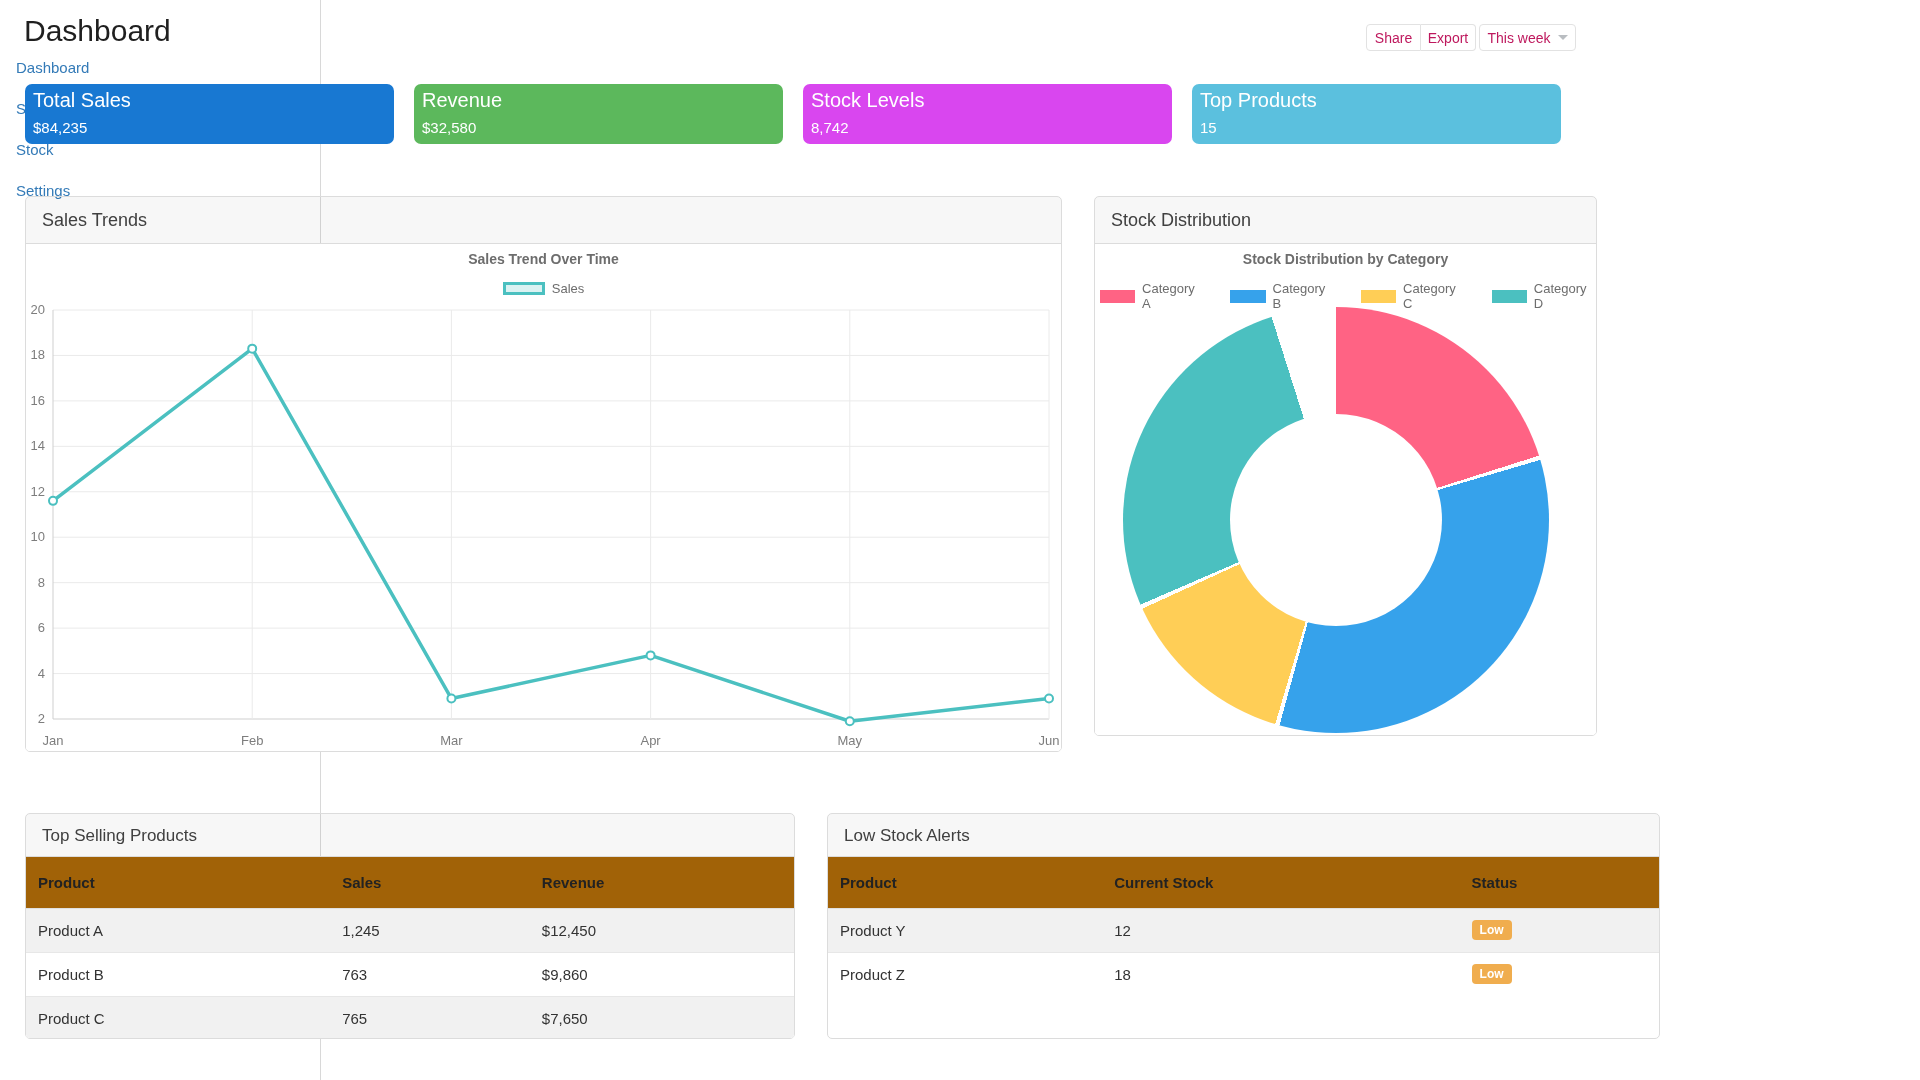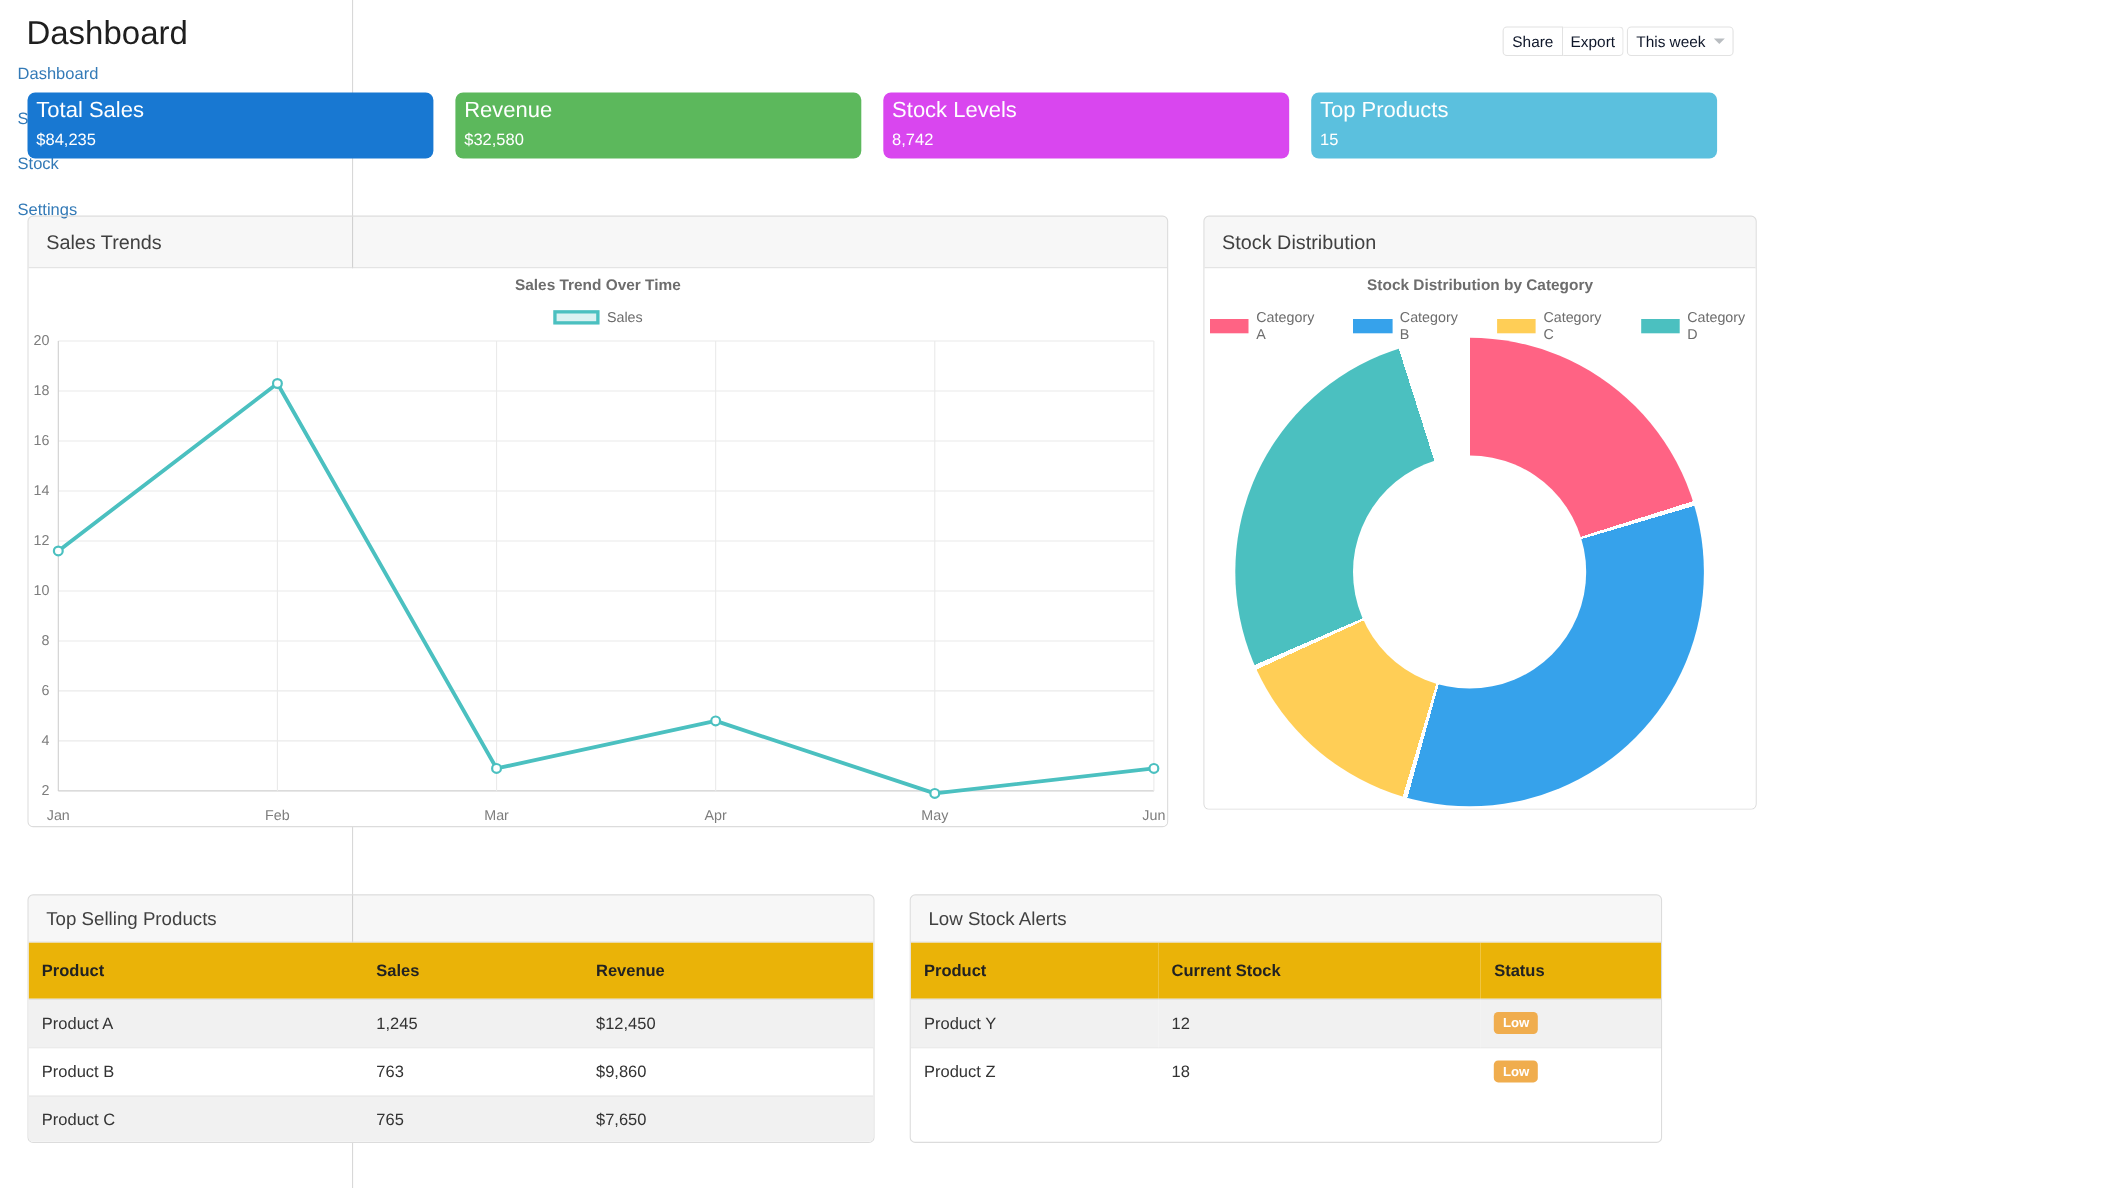--- a/index.html
+++ b/index.html
@@ -6,21 +6,21 @@
   html,body { width:1920px; height:1080px; background:#fff; font-family:"Liberation Sans", sans-serif; overflow:hidden; position:relative; }
 
   .vline { position:absolute; left:320px; top:0; width:1px; height:1080px; background:#d8d8d8; z-index:0; }
 
   h1.page-title { position:absolute; left:24px; top:14px; font-size:30px; font-weight:400; color:#1f1f1f; z-index:1; }
 
   nav.sidebar { position:absolute; left:16px; top:57px; z-index:1; display:flex; flex-direction:column; }
   nav.sidebar a { color:#337ab7; text-decoration:none; font-size:15px; line-height:21px; margin-bottom:20px; display:block; }
 
   .toolbar { position:absolute; left:1366px; top:24px; height:27px; display:flex; align-items:stretch; z-index:1; }
-  .btn { background:#fff; border:1px solid #e2e2e2; color:#0f172a; font-size:14px; font-family:"Liberation Sans", sans-serif; cursor:pointer; padding:0; height:27px; }
+  .btn { background:#fff; border:1px solid #e2e2e2; color:#be185d; font-size:14px; font-family:"Liberation Sans", sans-serif; cursor:pointer; padding:0; height:27px; }
   .btn-group { display:flex; }
   .btn-group .btn:first-child { border-radius:4px 0 0 4px; width:55px; }
   .btn-group .btn:last-child  { border-radius:0 4px 4px 0; width:55px; border-left:none; }
   .btn.dropdown { border-radius:4px; width:97px; margin-left:3px; display:flex; align-items:center; justify-content:center; gap:7px; }
   .caret { width:0; height:0; border-left:5px solid transparent; border-right:5px solid transparent; border-top:5px solid #b9bdc1; display:inline-block; }
 
   .cards-row { position:absolute; left:25px; top:84px; width:1572px; display:flex; gap:20px; z-index:2;border-radius:26px; }
   .stat-card { width:369px; height:60px; border-radius:7px; color:#fff; padding:3px 8px 7px 8px; display:flex; flex-direction:column; justify-content:space-between; }
   .stat-card .card-title { font-size:20px; line-height:26px; font-weight:400; }
   .stat-card .card-value { font-size:15px; line-height:18px; }
@@ -40,24 +40,24 @@
   .legend-swatch-line { width:42px; height:13px; border:3px solid #4bc0c0; background:rgba(75,192,192,0.2); }
   .legend-swatch { width:40px; height:13px; display:inline-block; }
   .legend-label { font-size:13px; color:#6d6d6d; }
 
   #line-svg { position:absolute; left:0; top:0; }
 
   .donut { position:absolute; left:28px; top:63px; width:426px; height:426px; border-radius:50%; }
   .donut-hole { position:absolute; left:107px; top:107px; width:212px; height:212px; border-radius:50%; background:#fff; }
 
   #panel-top-selling { left:25px;  top:813px; width:770px; height:226px; }
-  #panel-low-stock   { left:827px; top:813px; width:684px; height:226px; }
+  #panel-low-stock   { left:827px; top:813px; width:833px; height:226px; }
   .table-panel .panel-header { height:43px; line-height:43px; font-size:17px; }
   table.data-table { width:100%; border-collapse:collapse; background:#fff; }
-  table.data-table th { height:51px; text-align:left; padding-left:12px; font-size:15px; color:#222; font-weight:bold; border-bottom:1px solid #e0e0e0; background:#eab308; }
+  table.data-table th { height:51px; text-align:left; padding-left:12px; font-size:15px; color:#222; font-weight:bold; border-bottom:1px solid #e0e0e0; background:#a16207; }
   table.data-table td { height:44px; padding-left:12px; font-size:15px; color:#333; border-top:1px solid #e7e7e7; }
   table.data-table tbody tr:nth-child(odd) td { background:#f1f1f1; }
   #table-top col.c1 { width:39.6%; } #table-top col.c2 { width:26%; } #table-top col.c3 { width:34.4%; }
   #table-low col.c1 { width:33%; }   #table-low col.c2 { width:43%; } #table-low col.c3 { width:24%; }
   .badge { display:inline-block; padding:4px 8px; border-radius:4px; color:#fff; font-size:12px; font-weight:bold; line-height:1; }
 </style>
 </head>
 <body>
 
 <div class="vline"></div>

